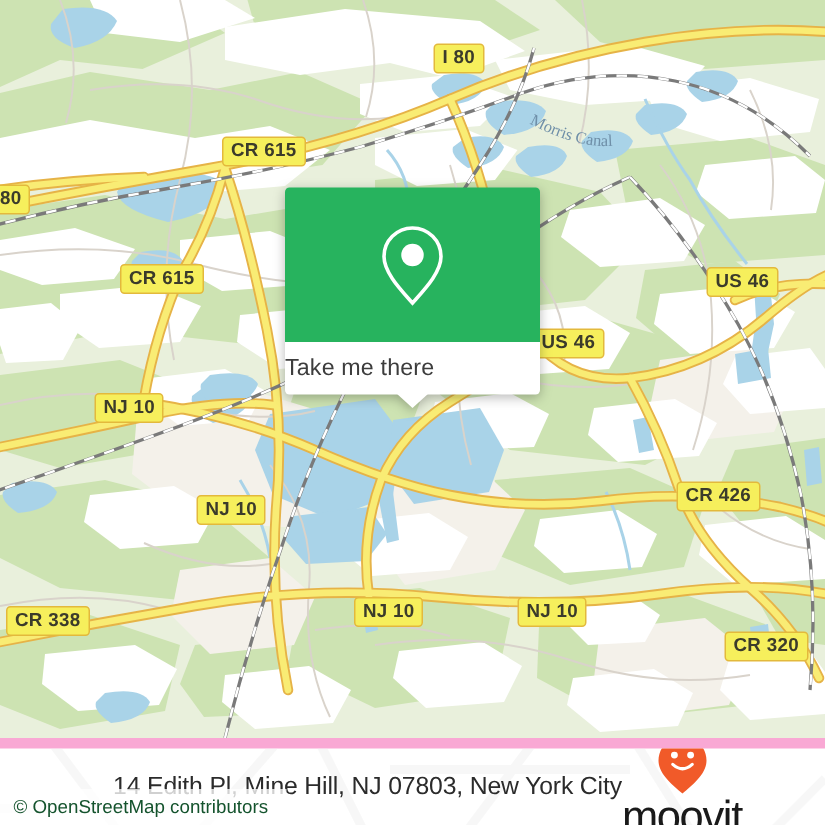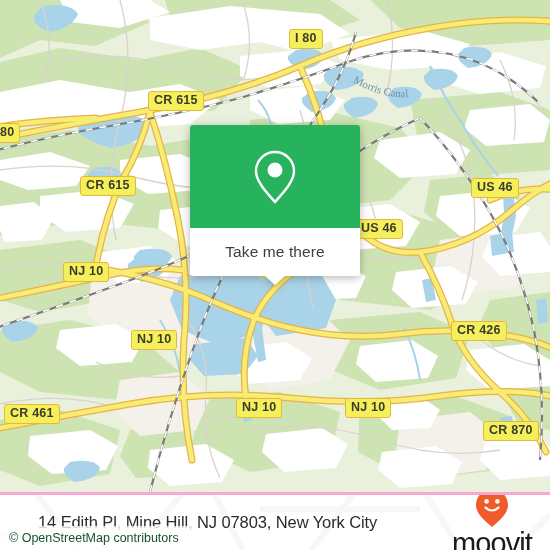--- a/index.html
+++ b/index.html
@@ -39,26 +39,25 @@
     filter: drop-shadow(0 2px 4px rgba(0,0,0,0.28));
   }
   #popup-head {
     height: 103px;
     border-radius: 3px 3px 0 0;
     display: flex;
     align-items: center;
     justify-content: center;
   }
   #popup-foot {
-    height: 48px;
+    height: 35px;
     background: #ffffff;
     border-radius: 0 0 3px 3px;
     display: flex;
     align-items: center;
-    justify-content: center;
     position: relative;
   }
   #popup-label {
     font-size: 15.5px;
     color: #3d3d3d;
     letter-spacing: .1px;
     white-space: nowrap;
   }
   #popup-tail {
     position: absolute;
@@ -85,24 +84,24 @@
   }
 
   
   #bottombar {
     position: absolute;
     left: 0;
     top: 492px;
     width: 550px;
     height: 58px;
     background: #ffffff;
-    border-top: 3px solid #f9a8d4;
+    border-top: 7px solid #f9a8d4;
     display: flex;
     align-items: center;
-    justify-content: space-between;
+    justify-content: center;
     padding: 0 14px 0 38px;
     overflow: hidden;
   }
   #bar-watermark {
     position: absolute;
     left: 0; top: 0;
     width: 550px; height: 58px;
     opacity: 0.5;
     pointer-events: none;
   }
@@ -326,22 +325,22 @@
         <div style="position: absolute; left: -6px; top: 123px; background: rgb(246, 239, 92); border: 1.5px solid rgb(227, 185, 60); border-radius: 3px; padding: 1px 5px 2px; font-size: 12.5px; font-weight: bold; color: rgb(59, 59, 43); font-family: &quot;Liberation Sans&quot;, sans-serif; line-height: 15px; white-space: nowrap; z-index: 20; letter-spacing: 0.2px;">80</div>
         <div style="position: absolute; left: 148px; top: 91px; background: rgb(246, 239, 92); border: 1.5px solid rgb(227, 185, 60); border-radius: 3px; padding: 1px 5px 2px; font-size: 12.5px; font-weight: bold; color: rgb(59, 59, 43); font-family: &quot;Liberation Sans&quot;, sans-serif; line-height: 15px; white-space: nowrap; z-index: 20; letter-spacing: 0.2px;">CR 615</div>
         <div style="position: absolute; left: 80px; top: 176px; background: rgb(246, 239, 92); border: 1.5px solid rgb(227, 185, 60); border-radius: 3px; padding: 1px 5px 2px; font-size: 12.5px; font-weight: bold; color: rgb(59, 59, 43); font-family: &quot;Liberation Sans&quot;, sans-serif; line-height: 15px; white-space: nowrap; z-index: 20; letter-spacing: 0.2px;">CR 615</div>
         <div style="position: absolute; left: 471px; top: 178px; background: rgb(246, 239, 92); border: 1.5px solid rgb(227, 185, 60); border-radius: 3px; padding: 1px 5px 2px; font-size: 12.5px; font-weight: bold; color: rgb(59, 59, 43); font-family: &quot;Liberation Sans&quot;, sans-serif; line-height: 15px; white-space: nowrap; z-index: 20; letter-spacing: 0.2px;">US 46</div>
         <div style="position: absolute; left: 355px; top: 219px; background: rgb(246, 239, 92); border: 1.5px solid rgb(227, 185, 60); border-radius: 3px; padding: 1px 5px 2px; font-size: 12.5px; font-weight: bold; color: rgb(59, 59, 43); font-family: &quot;Liberation Sans&quot;, sans-serif; line-height: 15px; white-space: nowrap; z-index: 20; letter-spacing: 0.2px;">US 46</div>
         <div style="position: absolute; left: 63px; top: 262px; background: rgb(246, 239, 92); border: 1.5px solid rgb(227, 185, 60); border-radius: 3px; padding: 1px 5px 2px; font-size: 12.5px; font-weight: bold; color: rgb(59, 59, 43); font-family: &quot;Liberation Sans&quot;, sans-serif; line-height: 15px; white-space: nowrap; z-index: 20; letter-spacing: 0.2px;">NJ 10</div>
         <div style="position: absolute; left: 131px; top: 330px; background: rgb(246, 239, 92); border: 1.5px solid rgb(227, 185, 60); border-radius: 3px; padding: 1px 5px 2px; font-size: 12.5px; font-weight: bold; color: rgb(59, 59, 43); font-family: &quot;Liberation Sans&quot;, sans-serif; line-height: 15px; white-space: nowrap; z-index: 20; letter-spacing: 0.2px;">NJ 10</div>
         <div style="position: absolute; left: 451px; top: 321px; background: rgb(246, 239, 92); border: 1.5px solid rgb(227, 185, 60); border-radius: 3px; padding: 1px 5px 2px; font-size: 12.5px; font-weight: bold; color: rgb(59, 59, 43); font-family: &quot;Liberation Sans&quot;, sans-serif; line-height: 15px; white-space: nowrap; z-index: 20; letter-spacing: 0.2px;">CR 426</div>
         <div style="position: absolute; left: 236px; top: 398px; background: rgb(246, 239, 92); border: 1.5px solid rgb(227, 185, 60); border-radius: 3px; padding: 1px 5px 2px; font-size: 12.5px; font-weight: bold; color: rgb(59, 59, 43); font-family: &quot;Liberation Sans&quot;, sans-serif; line-height: 15px; white-space: nowrap; z-index: 20; letter-spacing: 0.2px;">NJ 10</div>
         <div style="position: absolute; left: 345px; top: 398px; background: rgb(246, 239, 92); border: 1.5px solid rgb(227, 185, 60); border-radius: 3px; padding: 1px 5px 2px; font-size: 12.5px; font-weight: bold; color: rgb(59, 59, 43); font-family: &quot;Liberation Sans&quot;, sans-serif; line-height: 15px; white-space: nowrap; z-index: 20; letter-spacing: 0.2px;">NJ 10</div>
-        <div style="position: absolute; left: 4px; top: 404px; background: rgb(246, 239, 92); border: 1.5px solid rgb(227, 185, 60); border-radius: 3px; padding: 1px 5px 2px; font-size: 12.5px; font-weight: bold; color: rgb(59, 59, 43); font-family: &quot;Liberation Sans&quot;, sans-serif; line-height: 15px; white-space: nowrap; z-index: 20; letter-spacing: 0.2px;">CR 461</div>
-        <div style="position: absolute; left: 483px; top: 421px; background: rgb(246, 239, 92); border: 1.5px solid rgb(227, 185, 60); border-radius: 3px; padding: 1px 5px 2px; font-size: 12.5px; font-weight: bold; color: rgb(59, 59, 43); font-family: &quot;Liberation Sans&quot;, sans-serif; line-height: 15px; white-space: nowrap; z-index: 20; letter-spacing: 0.2px;">CR 870</div>
+        <div style="position: absolute; left: 4px; top: 404px; background: rgb(246, 239, 92); border: 1.5px solid rgb(227, 185, 60); border-radius: 3px; padding: 1px 5px 2px; font-size: 12.5px; font-weight: bold; color: rgb(59, 59, 43); font-family: &quot;Liberation Sans&quot;, sans-serif; line-height: 15px; white-space: nowrap; z-index: 20; letter-spacing: 0.2px;">CR 338</div>
+        <div style="position: absolute; left: 483px; top: 421px; background: rgb(246, 239, 92); border: 1.5px solid rgb(227, 185, 60); border-radius: 3px; padding: 1px 5px 2px; font-size: 12.5px; font-weight: bold; color: rgb(59, 59, 43); font-family: &quot;Liberation Sans&quot;, sans-serif; line-height: 15px; white-space: nowrap; z-index: 20; letter-spacing: 0.2px;">CR 320</div>
       </div>
   </div>
 
   <div id="popup">
     <div id="popup-head" style="background: rgb(39, 179, 94);">
       <svg width="46" height="56" viewBox="0 0 46 56">
         <path d="M23 3 C12.5 3 4 11.5 4 22 C4 33 16 45 23 53 C30 45 42 33 42 22 C42 11.5 33.5 3 23 3 Z" fill="none" stroke="#ffffff" stroke-width="2.4"></path>
         <circle cx="23" cy="21" r="7.5" fill="#ffffff"></circle>
       </svg>
     </div>

